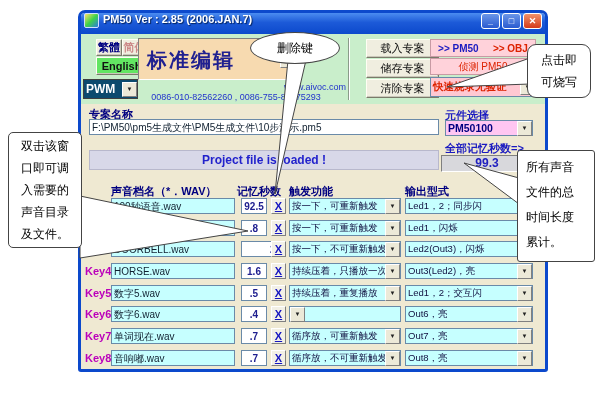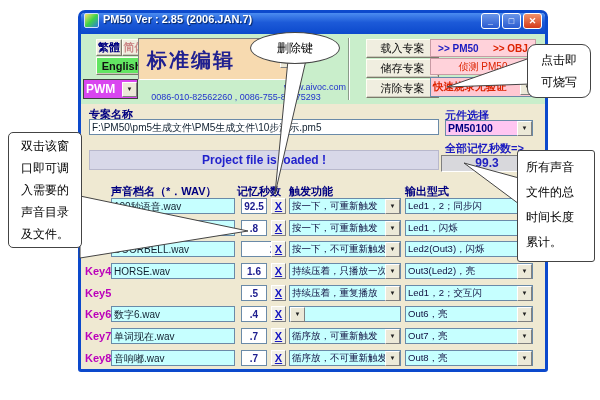--- a/index.html
+++ b/index.html
@@ -61,21 +61,21 @@
         <button class="wbtn b-close">✕</button>
       </span>
     </div>
 
     <div class="body">
 
       <div class="hdr">
         <button class="btn3d navy abs" style="left:2px;top:5px;width:26px;height:17px;">繁體</button>
         <button class="btn3d abs" style="left:28px;top:5px;width:25px;height:17px;color:#cc8888;font-weight:bold;">简体</button>
         <button class="btn3d abs" style="left:2px;top:23px;width:51px;height:18px;background:#62e562;font-weight:bold;">English</button>
-        <div class="combo abs" style="left:2px;top:45px;width:55px;height:20px;background:#d946ef;border-color:#404040;">
+        <div class="combo abs" style="left:2px;top:45px;width:55px;height:20px;background:#0c4a6e;border-color:#404040;">
           <span class="cval" style="color:#fff;font-weight:bold;font-size:12px;">PWM</span>
           <span class="arr">▼</span>
         </div>
 
         <div class="abs sunken" style="left:57px;top:4px;width:160px;height:42px;background:#f7dab0;">
           <span class="abs" style="left:8px;top:8px;font-size:20px;font-weight:bold;color:#202090;letter-spacing:2px;">标准编辑</span>
           <span class="arr abs" style="right:2px;top:11px;width:15px;height:18px;">▼</span>
         </div>
         <div class="abs" style="left:57px;top:48px;width:208px;text-align:right;font-size:9px;color:#2233cc;">www.aivoc.com</div>
         <div class="abs" style="left:45px;top:58px;width:220px;text-align:center;font-size:9px;color:#2233cc;">0086-010-82562260 , 0086-755-83775293</div>
@@ -166,20 +166,21 @@
             <span class="cval">持续压着，只播放一次</span>
             <span class="arr">▼</span>
           </div>
         <div class="combo abs" style="left:324px;width:128px;">
             <span class="cval">Out3(Led2)，亮</span>
             <span class="arr">▼</span>
           </div>
       </div>
       <div class="abs" style="left:0;top:251px;width:470px;height:16px;">
         <span class="klabel abs" style="left:4px;top:2px;">Key5</span>
+        <div class="fld abs" style="left:30px;width:124px;">数字5.wav</div>
         <div class="fld secfld abs" style="left:160px;width:26px;">.5</div>
         <button class="xbtn abs" style="left:190px;">X</button>
         <div class="combo abs" style="left:208px;width:112px;">
             <span class="cval">持续压着，重复播放</span>
             <span class="arr">▼</span>
           </div>
         <div class="combo abs" style="left:324px;width:128px;">
             <span class="cval">Led1，2；交互闪</span>
             <span class="arr">▼</span>
           </div>

